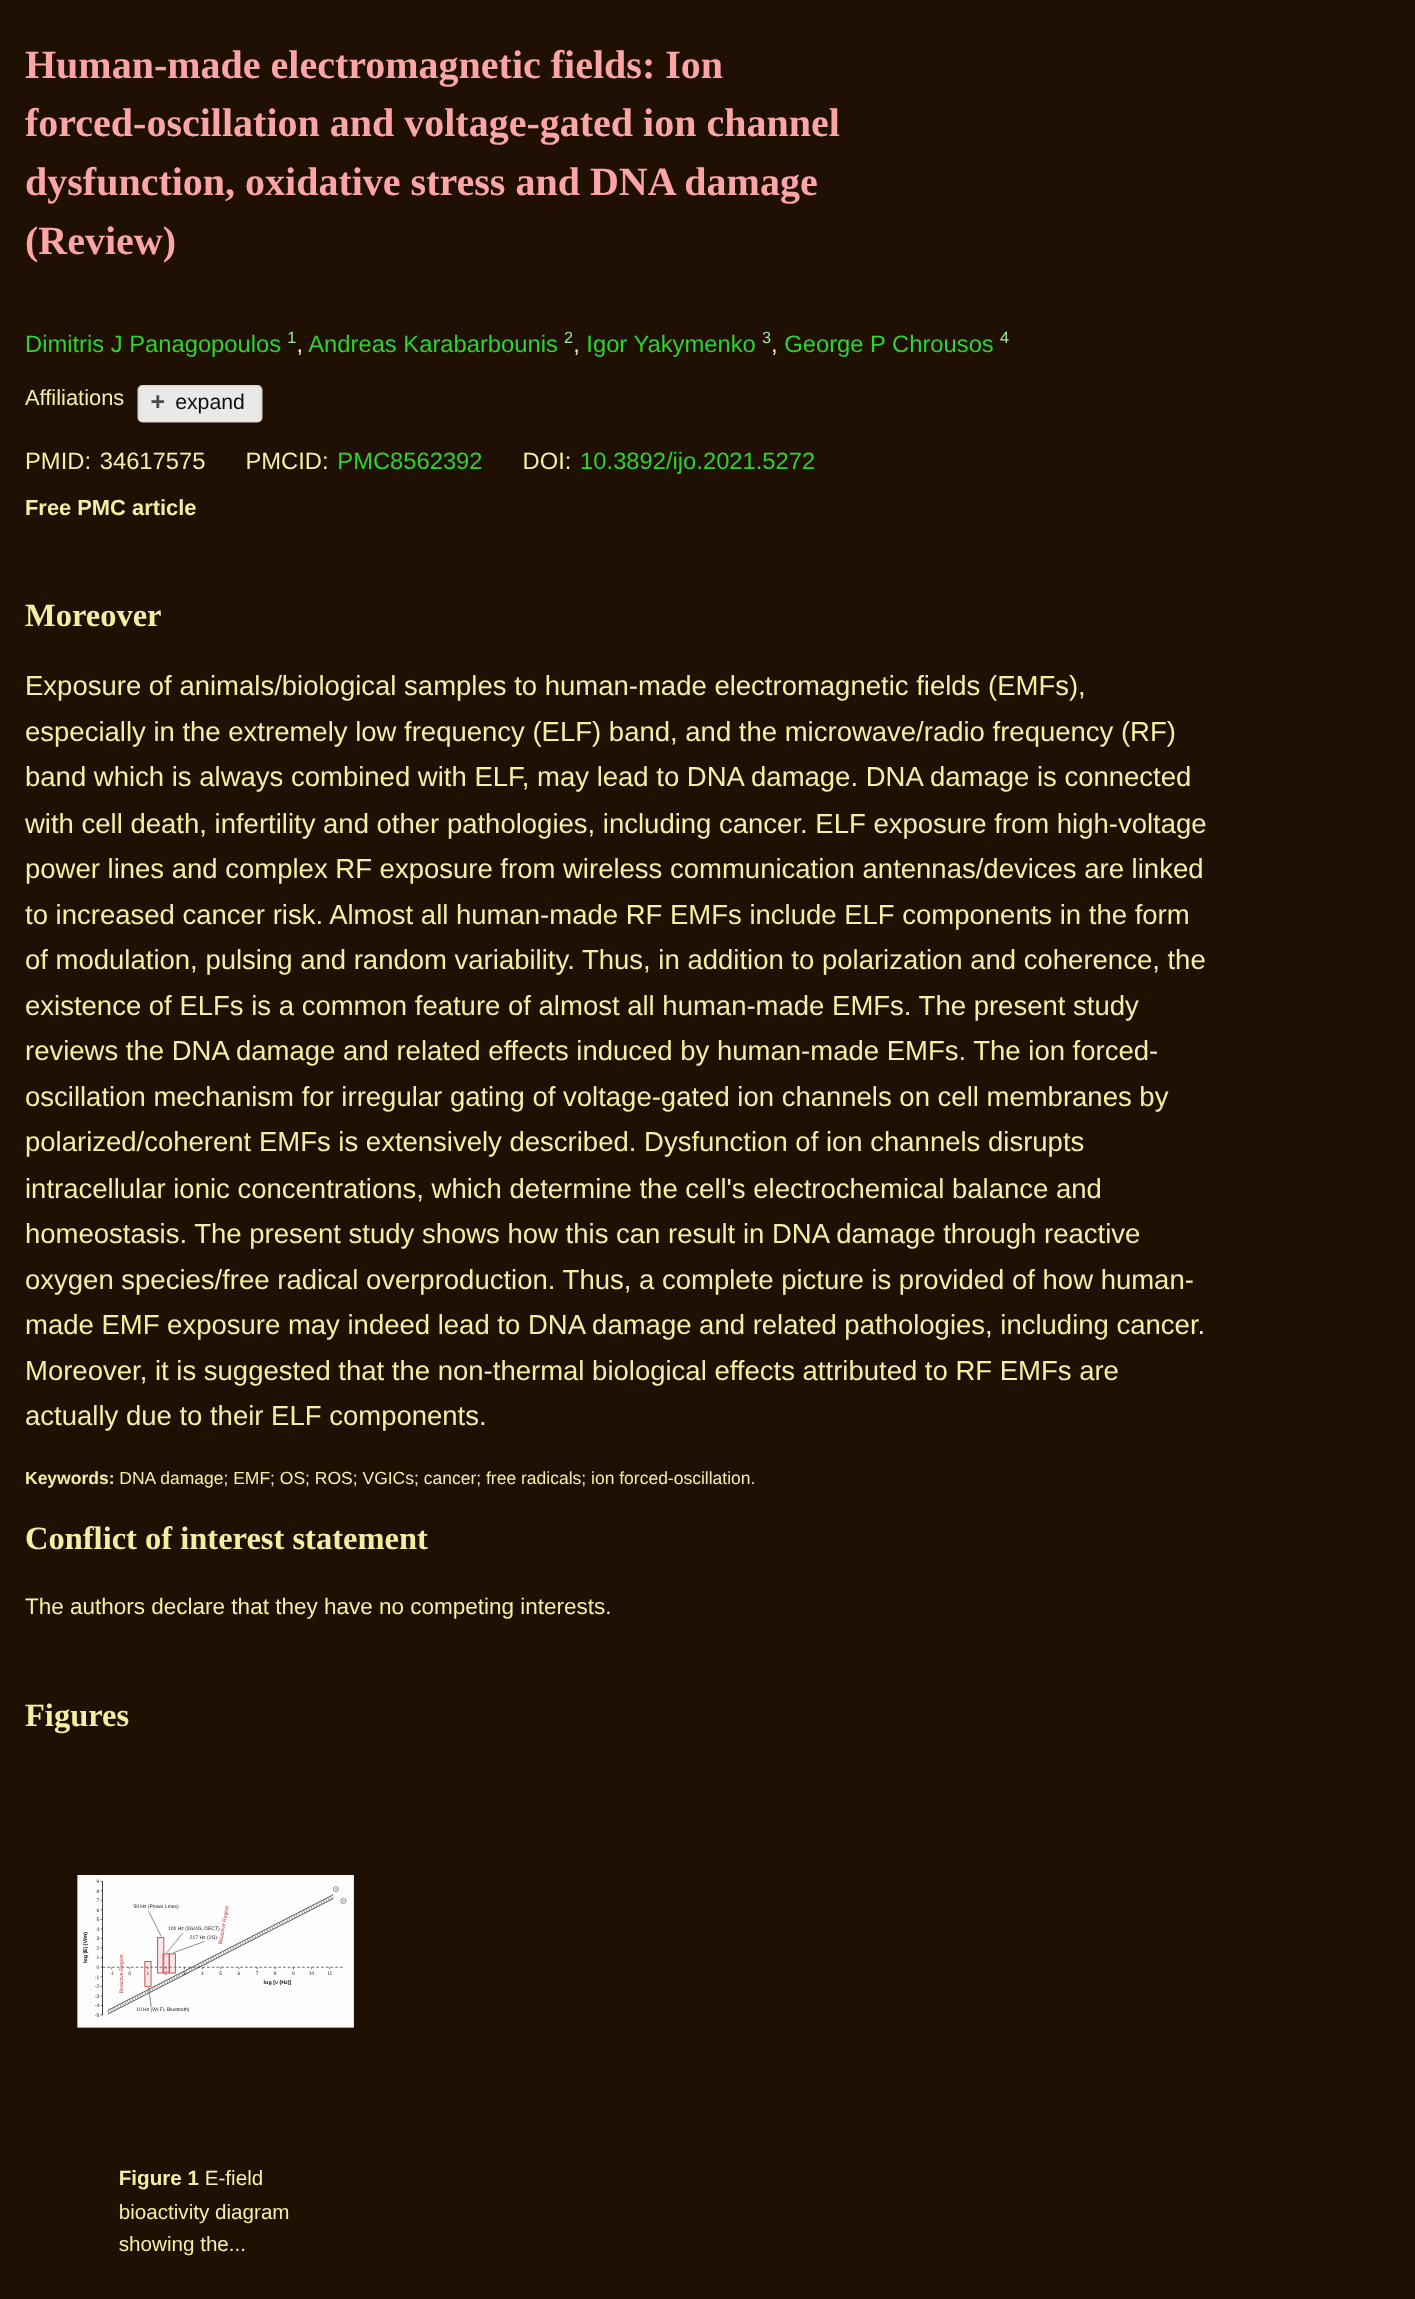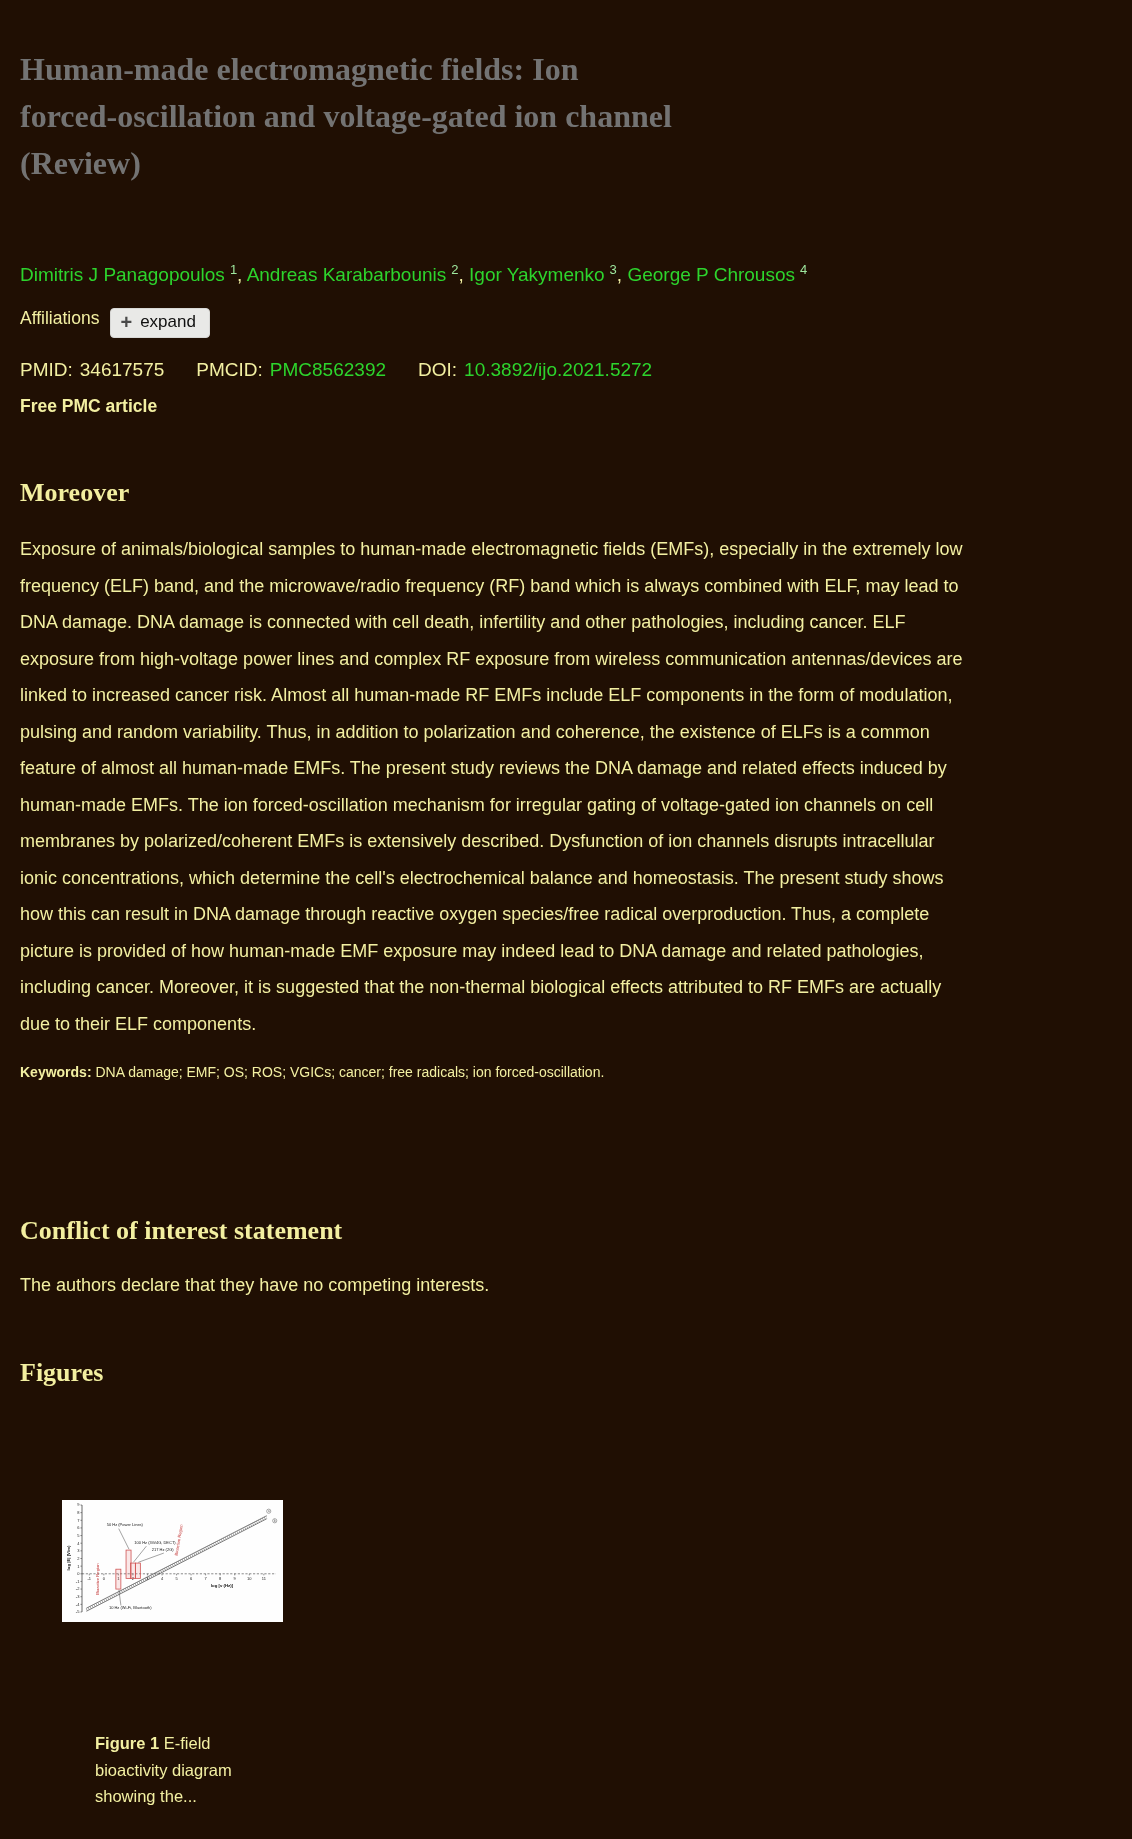--- a/index.html
+++ b/index.html
@@ -4,23 +4,23 @@
 <style>
   html, body { margin: 0; padding: 0; background: #200f03; }
   body {
     width: 1132px; height: 1839px; position: relative; overflow: hidden;
     font-family: "Liberation Sans", sans-serif; color: #f3f0a2;
   }
   a { text-decoration: none; cursor: pointer; }
   .green-link { color: #2dd42d; }
 
   .page-title {
-    position: absolute; top: 25px; left: 20px; width: 880px;
+    position: absolute; top: 7px; left: 20px; width: 880px;
     font-family: "Liberation Serif", serif; font-weight: bold;
-    font-size: 32px; line-height: 47px; color: #737373;
+    font-size: 32px; line-height: 47px; color: #fca5a5;
   }
   .page-title span { display: block; }
 
   .authors-line { position: absolute; top: 262px; left: 20px; font-size: 19px; white-space: nowrap; }
   .authors-line sup { font-size: 13px; color: #9fe89f; margin-left: 5px; }
   .author-sep { color: #f3f0a2; }
 
   .affiliations-row { position: absolute; top: 308px; left: 20px; display: flex; align-items: flex-start; gap: 11px; font-size: 17.5px; }
   .expand-btn {
     display: inline-flex; align-items: center; gap: 8px;
@@ -33,21 +33,21 @@
   .ids-row { position: absolute; top: 359px; left: 20px; display: flex; gap: 32px; font-size: 19px; }
   .id-group { display: flex; gap: 7px; white-space: nowrap; }
 
   .free-pmc { position: absolute; top: 396px; left: 20px; font-size: 17.5px; font-weight: bold; }
 
   .abstract-section { position: absolute; top: 478px; left: 20px; width: 948px; }
   h2.sec-heading {
     margin: 0; font-family: "Liberation Serif", serif; font-weight: bold;
     font-size: 26px; color: #f3efa0;
   }
-  .abstract-body { margin: 23px 0 0 0; font-size: 18px; line-height: 36.5px; }
+  .abstract-body { margin: 23px 0 0 0; font-size: 22px; line-height: 36.5px; }
   .keywords-line { margin: 15px 0 0 0; font-size: 14px; line-height: 30px; }
   .keywords-line b { font-weight: bold; }
 
   .conflict-section { position: absolute; top: 1216px; left: 20px; width: 948px; }
   .conflict-body { margin: 29px 0 13px 0; font-size: 18px; }
 
   .figures-section { position: absolute; top: 1358px; left: 20px; }
 
   .figure-thumb {
     position: absolute; top: 1500px; left: 62px; width: 221px; height: 122px;
@@ -58,20 +58,21 @@
     font-size: 16.5px; line-height: 26.5px; color: #f3f0a2; margin-left: 48px;
   }
   .figure-caption b { font-weight: bold; }
 </style>
 </head>
 <body>
 
 <h1 class="page-title">
   <span>Human-made electromagnetic fields: Ion</span>
   <span>forced-oscillation and voltage-gated ion channel</span>
+  <span>dysfunction, oxidative stress and DNA damage</span>
   <span>(Review)</span>
 </h1>
 
 <div class="authors-line">
   <a class="green-link">Dimitris J Panagopoulos</a><sup>1</sup><span class="author-sep">, </span>
   <a class="green-link">Andreas Karabarbounis</a><sup>2</sup><span class="author-sep">, </span>
   <a class="green-link">Igor Yakymenko</a><sup>3</sup><span class="author-sep">, </span>
   <a class="green-link">George P Chrousos</a><sup>4</sup>
 </div>
 

